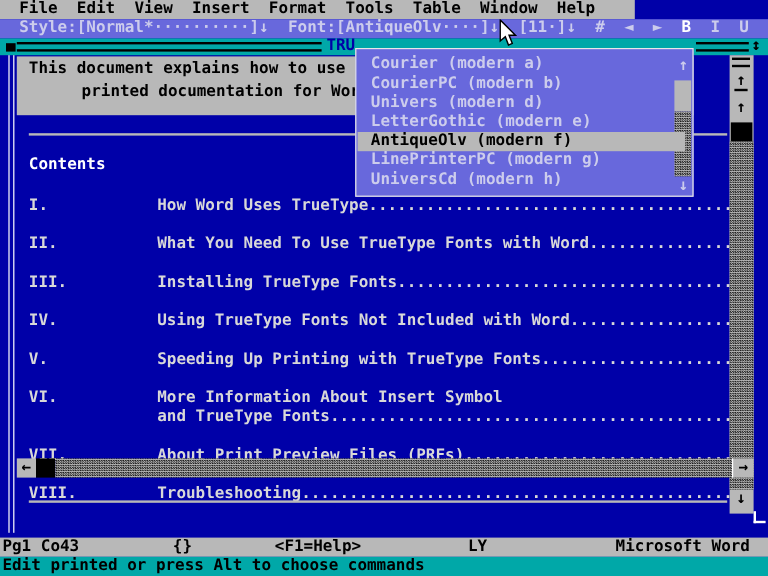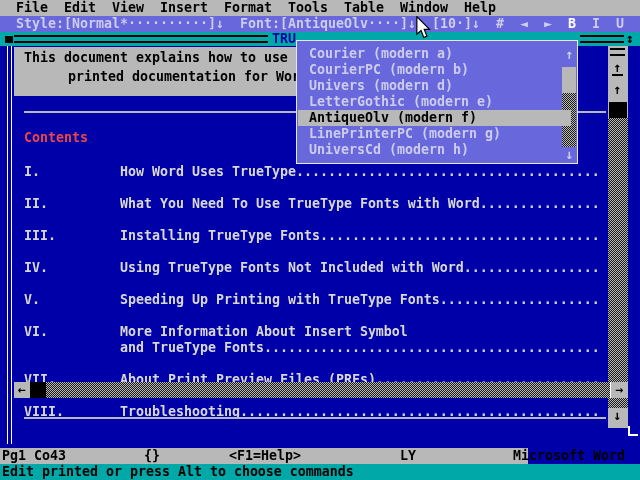--- a/index.html
+++ b/index.html
@@ -9,59 +9,59 @@
   }
   html,body{margin:0;padding:0}
   body{
     width:640px;height:480px;position:relative;overflow:hidden;
     background:var(--desktop);
     font-family:"DejaVu Sans Mono",monospace;
     font-size:13.29px;line-height:16px;font-weight:bold;
   }
   .abs{position:absolute;box-sizing:border-box;white-space:pre}
   
-  #menubar{left:0;top:0;width:640px;height:16px;background:var(--chrome);color:var(--ink)}
+  #menubar{left:0;top:0;width:529px;height:16px;background:var(--chrome);color:var(--ink)}
   .menu-item{position:absolute;top:0;height:16px}
   
   #ribbon{left:0;top:16px;width:640px;height:16px;background:var(--ribbon);color:var(--fieldtext)}
   .rb-field{position:absolute;top:0;height:16px}
   .rb-btn{position:absolute;top:0;height:16px;font-family:"DejaVu Sans Mono","DejaVu Sans",monospace}
   
   #titlebar{left:0;top:32px;width:640px;height:14px;background:var(--titlebar)}
   #closebox{left:5px;top:4px;width:8px;height:7px;background:var(--ink)}
   .dline{height:8px;border-top:2px solid var(--ink);border-bottom:2px solid var(--ink);top:3px}
   #doc-title{left:272px;top:0;height:14px;line-height:14px;color:#0000a8}
   #maxicon{left:626px;top:0;height:14px;line-height:14px;color:var(--ink);font-family:"DejaVu Sans Mono","DejaVu Sans",monospace}
   
   #docarea{left:0;top:46px;width:608px;height:382px}
   #leftborder{left:7px;top:0;width:5px;height:398px;border-left:1px solid var(--paper);border-right:1px solid var(--paper)}
   #selection{left:14px;top:1px;width:564px;height:49px;background:var(--selection);color:var(--ink)}
   .sel-line{position:absolute;left:10px;height:16px;white-space:pre}
   .rule{left:24px;width:582px;height:2px;background:var(--chrome)}
-  #contents-heading{left:24px;top:84px;color:#ef4444}
+  #contents-heading{left:24px;top:84px;color:#ffffff}
   .toc-row{position:absolute;left:24px;width:582px;height:16px;color:var(--doctext)}
   .toc-num{position:absolute;left:0;top:0;white-space:pre}
-  .toc-title{position:absolute;left:96px;top:0;white-space:pre}
+  .toc-title{position:absolute;left:107px;top:0;white-space:pre}
   
   .checker{background-image:conic-gradient(#1a1a1a 25%,var(--chrome) 0 50%,#1a1a1a 0 75%,var(--chrome) 0);background-size:2px 2px}
   #vscroll{left:608px;top:46px;width:20px;height:382px;background:var(--chrome);color:var(--ink)}
   #vsplit{left:2px;top:2px;width:15px;height:8px;border-top:2px solid var(--ink);border-bottom:2px solid var(--ink)}
   #vupbar{left:4px;top:15px;width:11px;height:15px;border-bottom:2px solid var(--ink);text-align:center;line-height:14px}
   #vup{left:4px;top:36px;width:11px;text-align:center}
   #vthumb{left:1px;top:56px;width:18px;height:16px;background:var(--ink)}
   #vtrack{left:0;top:72px;width:20px;height:290px}
   #vdown{left:4px;top:362px;width:11px;text-align:center}
   #hscroll{left:14px;top:382px;width:614px;height:16px;color:var(--ink)}
   #hleft{left:0;top:0;width:16px;height:16px;background:var(--chrome);text-align:center}
   #hthumb{left:16px;top:0;width:16px;height:16px;background:var(--ink)}
   #htrack{left:32px;top:0;width:564px;height:16px}
   #hright{left:596px;top:0;width:18px;height:16px;background:var(--chrome);text-align:center;border-left:1px solid var(--paper)}
   #corner{left:628px;top:426px;width:10px;height:10px;border-left:2px solid var(--paper);border-bottom:2px solid var(--paper)}
   
-  #statusbar{left:0;top:448px;width:528px;height:16px;background:var(--chrome);color:var(--ink)}
+  #statusbar{left:0;top:448px;width:640px;height:16px;background:var(--chrome);color:var(--ink)}
   #statusbar span{position:absolute;top:0;white-space:pre}
   #messagebar{left:0;top:464px;width:640px;height:16px;background:var(--message);color:var(--ink)}
   #msg-text{position:absolute;left:2px;top:0;white-space:pre}
   
   #dropdown{left:296px;top:40px;width:282px;height:124px;background:var(--ribbon);border:1px solid #e8e8e8;z-index:30;color:var(--fieldtext)}
   .dd-item{position:absolute;left:1px;width:262px;height:16px;padding-left:11px;white-space:pre}
   .dd-item.sel{background:var(--selection);color:var(--ink)}
   #ddup{position:absolute;left:266px;top:6px;width:13px;text-align:center}
   #ddthumb{position:absolute;left:265px;top:26px;width:14px;height:26px;background:var(--chrome)}
   #ddtrack{position:absolute;left:265px;top:52px;width:14px;height:54px}
@@ -70,21 +70,21 @@
   #cursor{position:absolute;left:416px;top:16px;z-index:60}
 </style>
 </head>
 <body>
 
 <div id="menubar" class="abs"><span class="menu-item" style="left: 16px;">File</span><span class="menu-item" style="left: 64px;">Edit</span><span class="menu-item" style="left: 112px;">View</span><span class="menu-item" style="left: 160px;">Insert</span><span class="menu-item" style="left: 224px;">Format</span><span class="menu-item" style="left: 288px;">Tools</span><span class="menu-item" style="left: 344px;">Table</span><span class="menu-item" style="left: 400px;">Window</span><span class="menu-item" style="left: 464px;">Help</span></div>
 
 <div id="ribbon" class="abs">
   <span class="rb-field" style="left:240px">Font:[AntiqueOlv····]↓</span>
   <span class="rb-field" style="left:16px">Style:[Normal*··········]↓</span>
-  <span class="rb-field" style="left:432px">[10·]↓</span>
+  <span class="rb-field" style="left:432px">[11·]↓</span>
 <span class="rb-btn" style="left: 496px;">#</span><span class="rb-btn" style="left: 520px;">◄</span><span class="rb-btn" style="left: 544px;">►</span><span class="rb-btn" style="left: 568px; color: rgb(255, 255, 255);">B</span><span class="rb-btn" style="left: 592px;">I</span><span class="rb-btn" style="left: 616px;">U</span></div>
 
 <div id="titlebar" class="abs">
   <div id="closebox" class="abs"></div>
   <div class="abs dline" style="left:14px;width:254px"></div>
   <span id="doc-title" class="abs">TRU</span>
   <div class="abs dline" style="left:580px;width:44px"></div>
   <span id="maxicon" class="abs">↕</span>
 </div>
 
@@ -111,21 +111,21 @@
   <div id="hthumb" class="abs"></div>
   <div id="htrack" class="abs checker"></div>
   <div id="hright" class="abs">→</div>
 </div>
 <div id="corner" class="abs"></div>
 
 <div id="statusbar" class="abs">
   <span style="left:2px">Pg1 Co43</span>
   <span style="left:144px">{}</span>
   <span style="left:229px">&lt;F1=Help&gt;</span>
-  <span style="left:400px">LY</span>
+  <span style="left:390px">LY</span>
   <span style="left:513px">Microsoft Word</span>
 </div>
 
 <div id="messagebar" class="abs">
   <span id="msg-text">Edit printed or press Alt to choose commands</span>
 </div>
 
 <div id="dropdown" class="abs">
   <div id="ddup">↑</div>
   <div id="ddthumb"></div>

